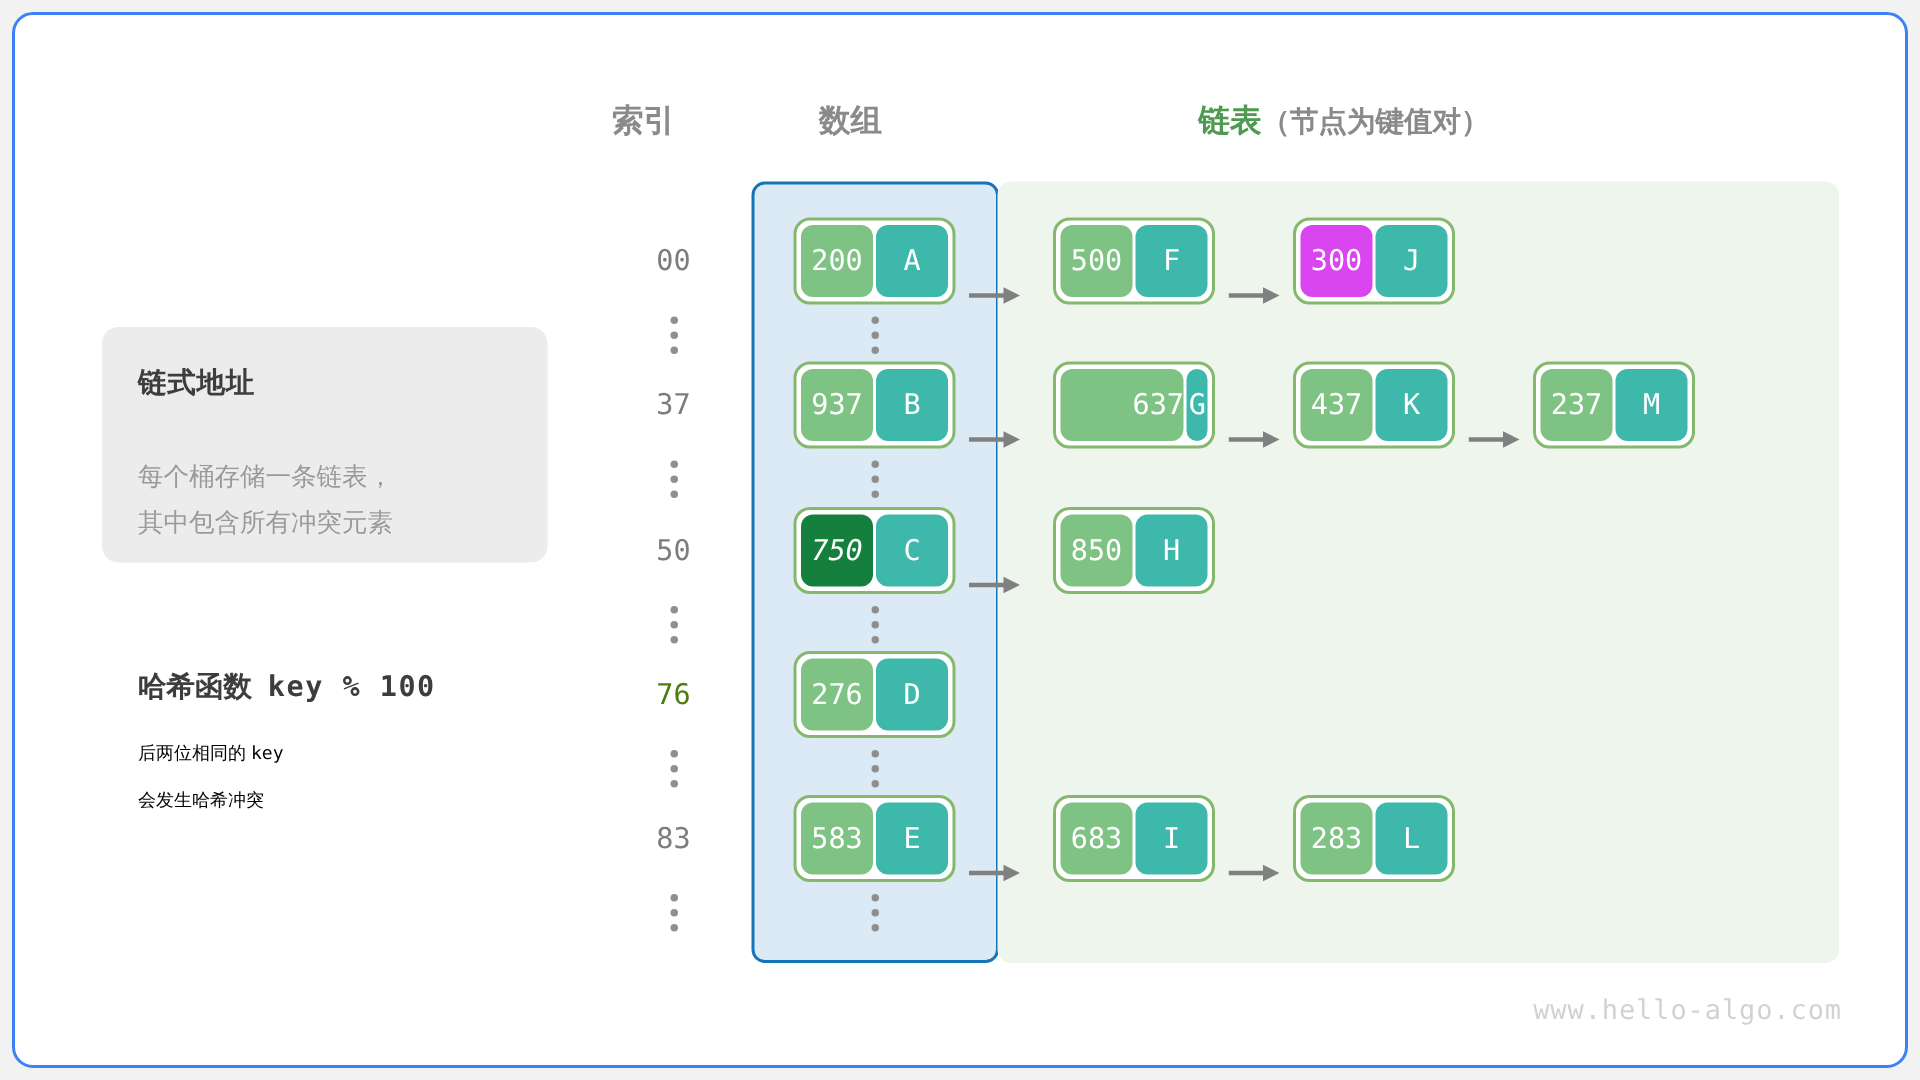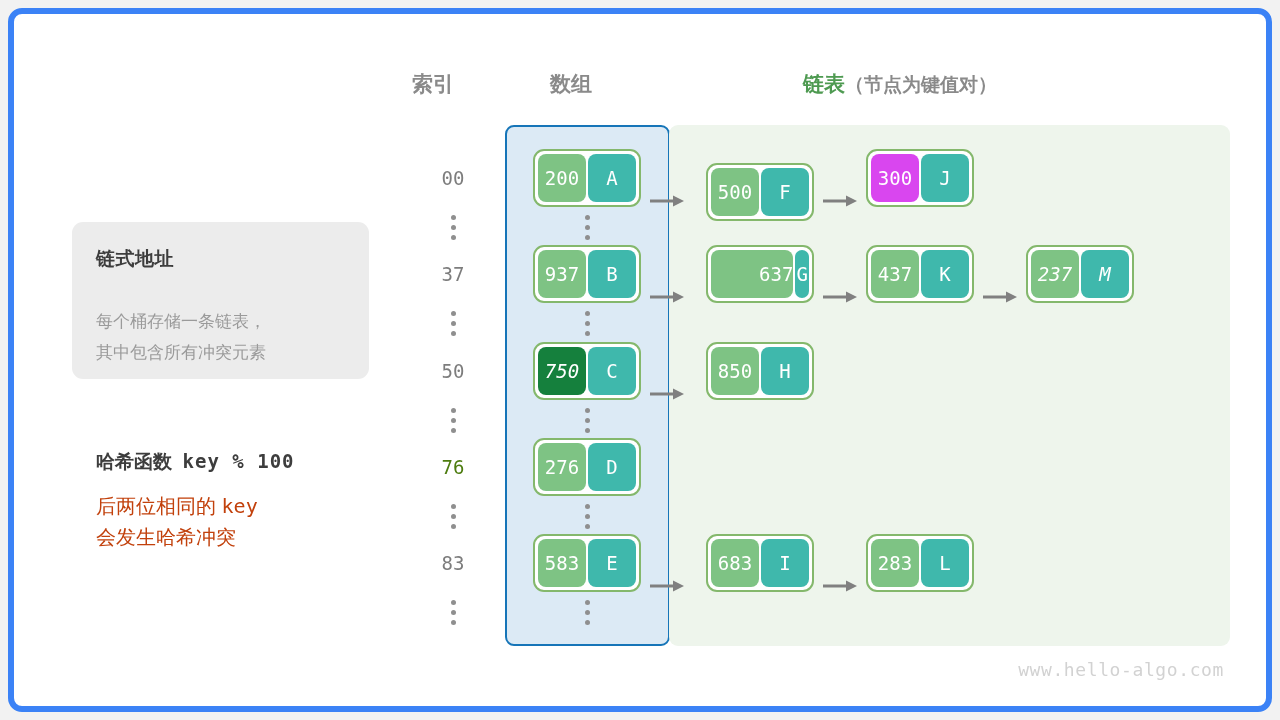--- a/index.html
+++ b/index.html
@@ -13,21 +13,21 @@
     font-family: "Liberation Sans", sans-serif;
     overflow: hidden;
   }
   .card {
     position: absolute;
     left: 8px;
     top: 8px;
     width: 1264px;
     height: 704px;
     background: #ffffff;
-    border: 6px solid #3b82f6;
+    border: 2px solid #3b82f6;
     border-radius: 14px;
     box-sizing: border-box;
   }
 
   
   .hdr {
     position: absolute;
     font-size: 21px;
     font-weight: bold;
     color: #8a8a8a;
@@ -85,23 +85,23 @@
     font-family: "DejaVu Sans Mono", monospace;
     font-size: 19px;
     font-weight: bold;
     letter-spacing: 1px;
   }
   .hash-body {
     position: absolute;
     left: 82px;
     top: 477px;
     width: 280px;
-    font-size: 20px;
+    font-size: 12px;
     line-height: 31px;
-    color: #c2410c;
+    color: #000000;
   }
   .hash-body .mono {
     font-family: "DejaVu Sans Mono", monospace;
   }
 
   
   .array-panel {
     position: absolute;
     left: 491px;
     top: 111px;
@@ -226,21 +226,21 @@
       <div class="node" style="left: 519px; top: 135px; border-color: rgb(132, 184, 108);">
         <div class="cell cell-key" style="background: rgb(126, 195, 132);">200</div>
         <div class="cell cell-value" style="background: rgb(63, 184, 172);">A</div>
       </div>
       <div class="arrow" style="left: 636px; top: 158px; width: 34px;">
         <svg width="34" height="12" viewBox="0 0 34 12">
           <line x1="0" y1="6" x2="25" y2="6" stroke="#808080" stroke-width="3"></line>
           <polygon points="23,0.5 34,6 23,11.5" fill="#808080"></polygon>
         </svg>
       </div>
-      <div class="node" style="left: 692px; top: 149px; border-color: rgb(132, 184, 108);">
+      <div class="node" style="left: 692px; top: 135px; border-color: rgb(132, 184, 108);">
         <div class="cell cell-key" style="background: rgb(126, 195, 132);">500</div>
         <div class="cell cell-value" style="background: rgb(63, 184, 172);">F</div>
       </div>
       <div class="arrow" style="left: 809px; top: 158px; width: 34px;">
         <svg width="34" height="12" viewBox="0 0 34 12">
           <line x1="0" y1="6" x2="25" y2="6" stroke="#808080" stroke-width="3"></line>
           <polygon points="23,0.5 34,6 23,11.5" fill="#808080"></polygon>
         </svg>
       </div>
       <div class="node" style="left: 852px; top: 135px; border-color: rgb(132, 184, 108);">
@@ -281,21 +281,21 @@
       <div class="node" style="left: 852px; top: 231px; border-color: rgb(132, 184, 108);">
         <div class="cell cell-key" style="background: rgb(126, 195, 132);">437</div>
         <div class="cell cell-value" style="background: rgb(63, 184, 172);">K</div>
       </div>
       <div class="arrow" style="left: 969px; top: 254px; width: 34px;">
         <svg width="34" height="12" viewBox="0 0 34 12">
           <line x1="0" y1="6" x2="25" y2="6" stroke="#808080" stroke-width="3"></line>
           <polygon points="23,0.5 34,6 23,11.5" fill="#808080"></polygon>
         </svg>
       </div>
-      <div class="node" style="left: 1012px; top: 231px; border-color: rgb(132, 184, 108); font-style: italic;">
+      <div class="node" style="left: 1012px; top: 231px; border-color: rgb(132, 184, 108);">
         <div class="cell cell-key" style="background: rgb(126, 195, 132);">237</div>
         <div class="cell cell-value" style="background: rgb(63, 184, 172);">M</div>
       </div>
       <div class="vdots" style="left: 414px; top: 288px;">
         <i></i>
         <i></i>
         <i></i>
       </div>
       <div class="vdots" style="left: 548px; top: 288px;">
         <i></i>

